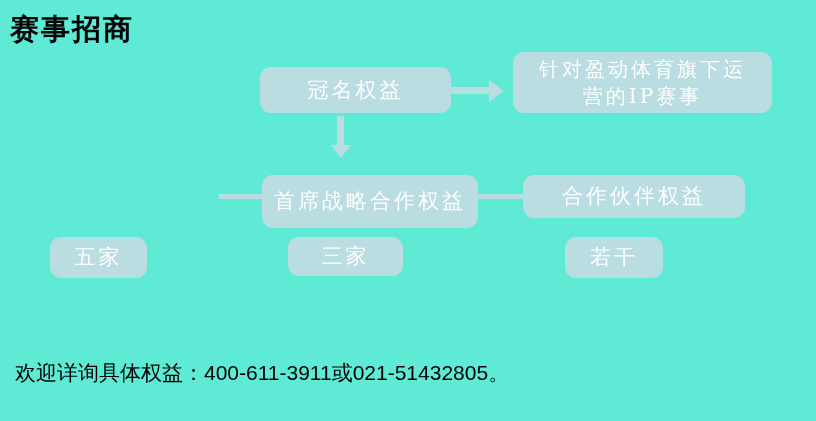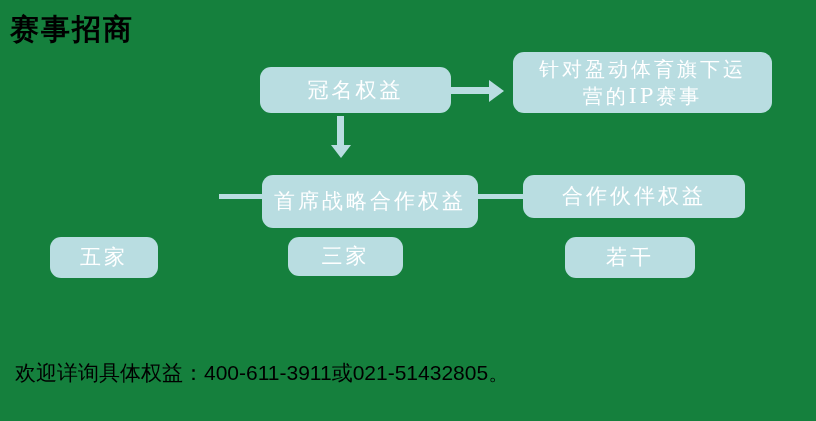--- a/index.html
+++ b/index.html
@@ -1,21 +1,21 @@
 <!DOCTYPE html>
 <html><head>
 <meta charset="utf-8">
 <style>
   * { margin: 0; padding: 0; box-sizing: border-box; }
   html, body { background: #ffffff; }
   .stage {
     position: relative;
     width: 816px;
     height: 421px;
-    background: #15803d;
+    background: #5eead4;
     overflow: hidden;
     font-family: "Liberation Sans", sans-serif;
   }
   .page-title {
     position: absolute;
     left: 10px;
     top: 10px;
     font-family: "DejaVu Serif", "Liberation Serif", serif;
     font-size: 29px;
     font-weight: bold;
@@ -35,23 +35,23 @@
     align-items: center;
     justify-content: center;
     text-align: center;
     line-height: 1.35;
   }
   .node-title-sponsorship { left: 260px; top: 67px;  width: 191px; height: 46px; }
   .node-ip-events         { left: 513px; top: 52px;  width: 259px; height: 61px; font-size: 20px; padding: 8px 18px; }
   .node-partner           { left: 2px;   top: 175px; width: 218px; height: 43px; }
   .node-chief             { left: 262px; top: 175px; width: 216px; height: 53px; }
   .node-support           { left: 523px; top: 175px; width: 222px; height: 43px; }
-  .node-count-five        { left: 50px;  top: 237px; width: 108px; height: 41px; }
+  .node-count-five        { left: 50px;  top: 237px; width: 97px; height: 41px; }
   .node-count-three       { left: 288px; top: 237px; width: 115px; height: 39px; }
-  .node-count-several     { left: 565px; top: 237px; width: 130px; height: 41px; }
+  .node-count-several     { left: 565px; top: 237px; width: 98px; height: 41px; }
 
   .connector {
     position: absolute;
     background: #b9dde1;
     height: 5px;
   }
   .connector-left  { left: 219px; top: 194px; width: 44px; }
   .connector-right { left: 477px; top: 194px; width: 47px; }
 
   .arrow-right-stem {

